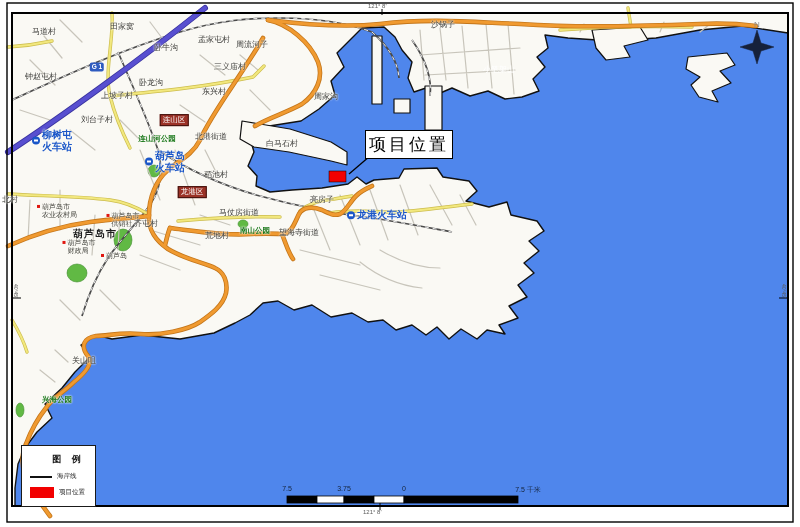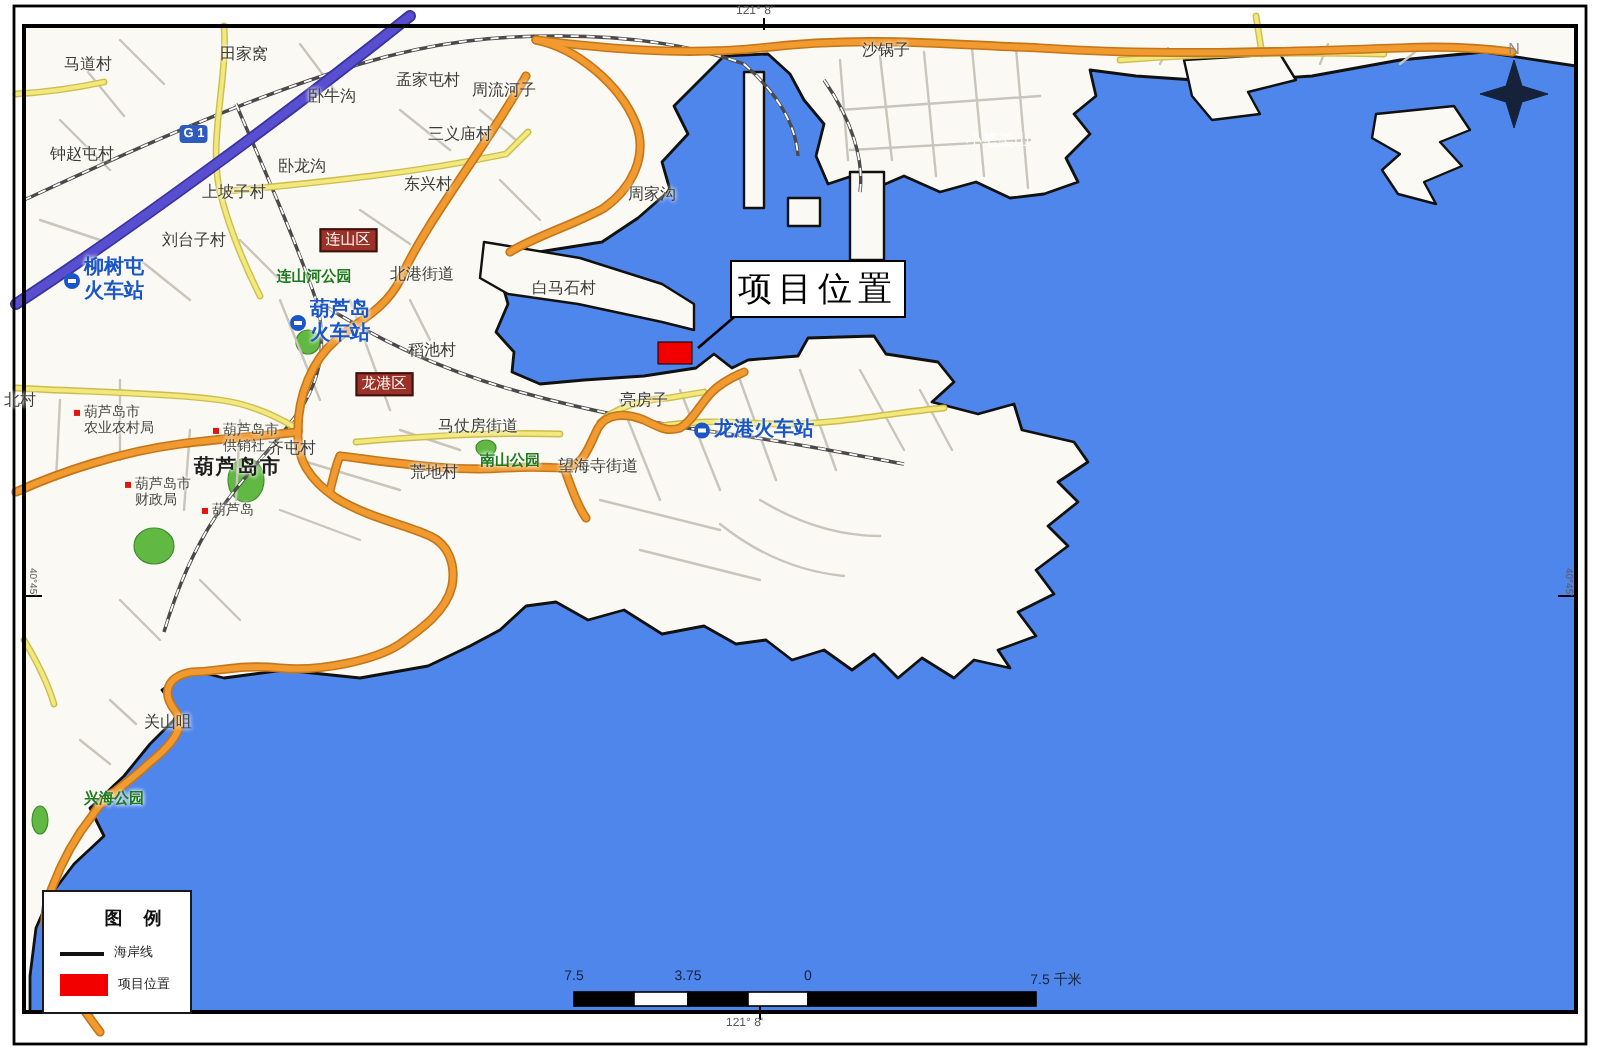--- a/index.html
+++ b/index.html
@@ -3,21 +3,21 @@
 <meta charset="utf-8">
 <style>
   html,body{margin:0;padding:0;background:#fff;}
   #stage{position:relative;width:800px;height:527px;background:#fff;overflow:hidden;
          font-family:"Liberation Sans","DejaVu Sans",sans-serif;}
   #mapsvg{position:absolute;left:0;top:0;}
   
   #labels-layer{position:absolute;left:0;top:0;width:800px;height:527px;pointer-events:none;}
   .lbl{position:absolute;transform:translate(-50%,-50%);white-space:pre-line;line-height:1.15;
        font-size:8px;color:#3b3b38;text-shadow:0 0 2px #fcfbf6,0 0 2px #fcfbf6;display:flex;align-items:center;gap:2px;}
-  .lbl.city{font-size:10px;font-weight:bold;color:#1f1f1f;letter-spacing:1px;margin-left:24px;}
+  .lbl.city{font-size:10px;font-weight:bold;color:#1f1f1f;letter-spacing:1px;}
   .lbl.poi{font-size:7px;color:#474740;text-align:left;align-items:flex-start;}
   .lbl.station{font-size:10px;font-weight:bold;color:var(--station-blue);}
   .lbl.park{font-size:7.5px;font-weight:bold;color:#1e7a1e;}
   .lbl.sea{font-size:8px;color:#fff;text-shadow:none;}
   .lbl.badge-red{font-size:7.5px;color:#fff;background:var(--badge-red);border:1px solid #40120d;
        padding:0 2px;text-shadow:none;line-height:1.3;}
   .lbl.badge-blue{font-size:6.5px;font-weight:bold;color:#fff;background:#2e5bbf;border-radius:2px;
        padding:0 2px;text-shadow:none;line-height:1.4;}
   .st-icon{display:inline-block;width:8px;height:8px;background:var(--station-blue);border-radius:50%;
        position:relative;flex:none;}

